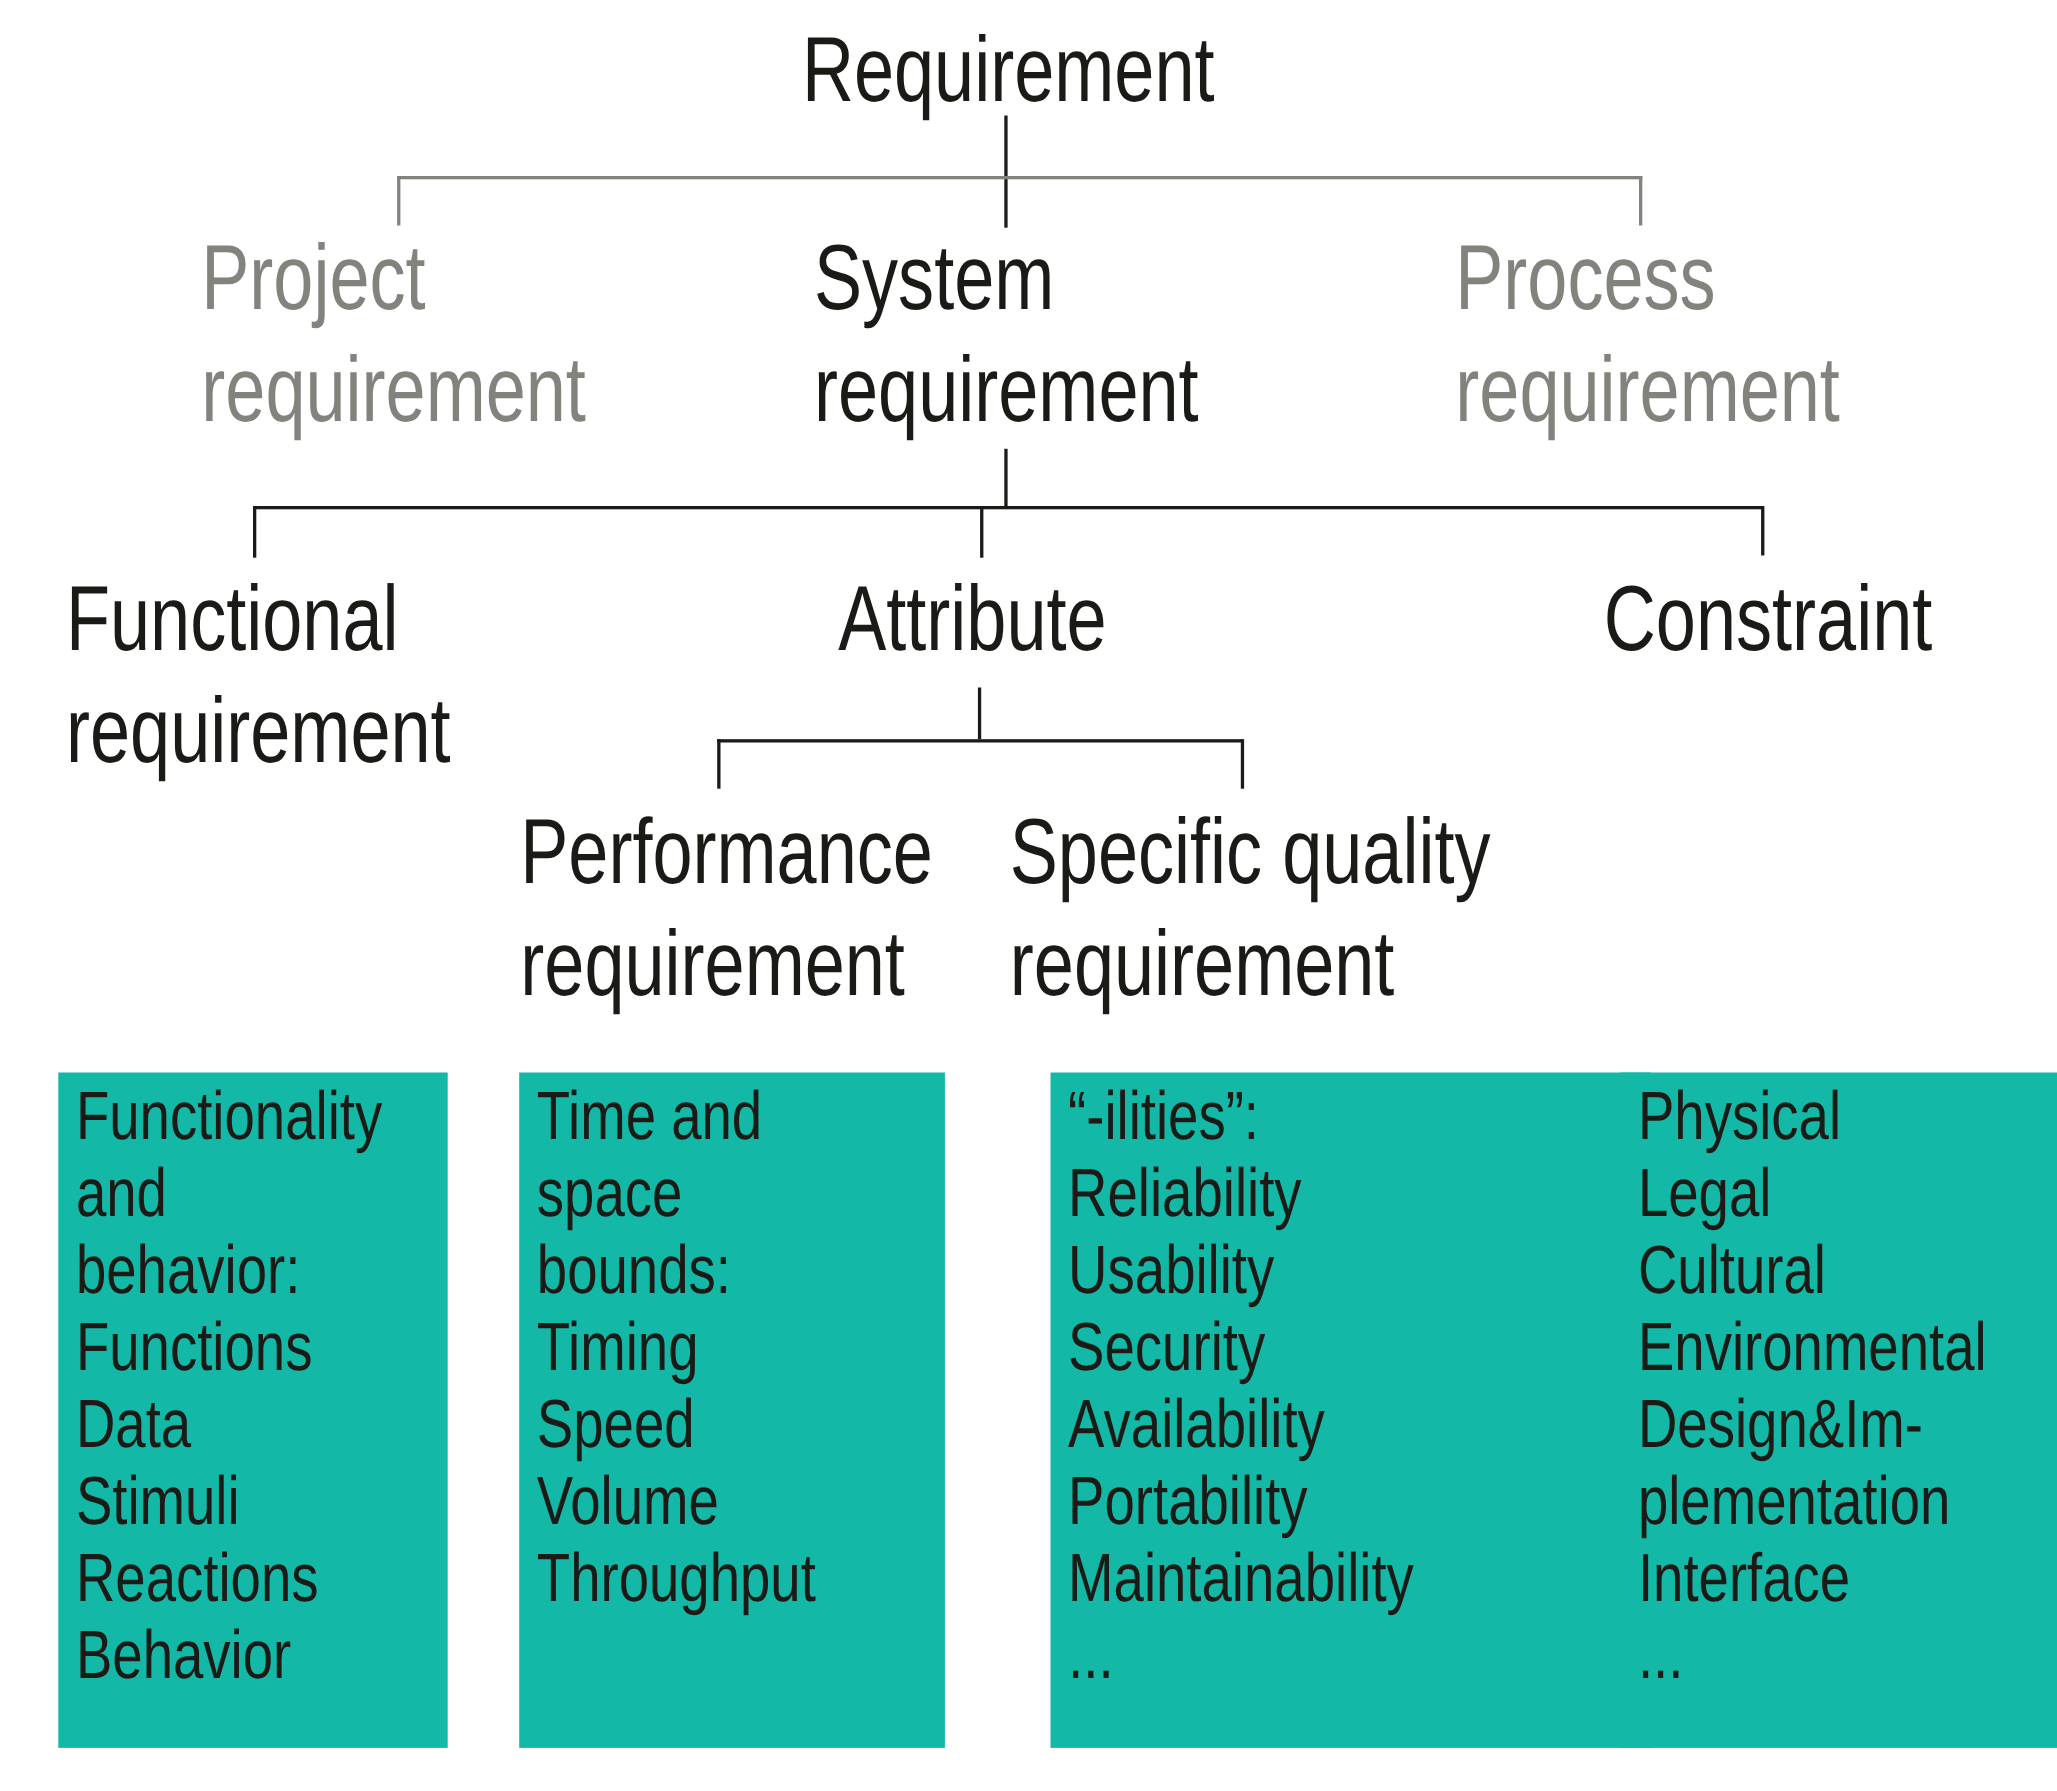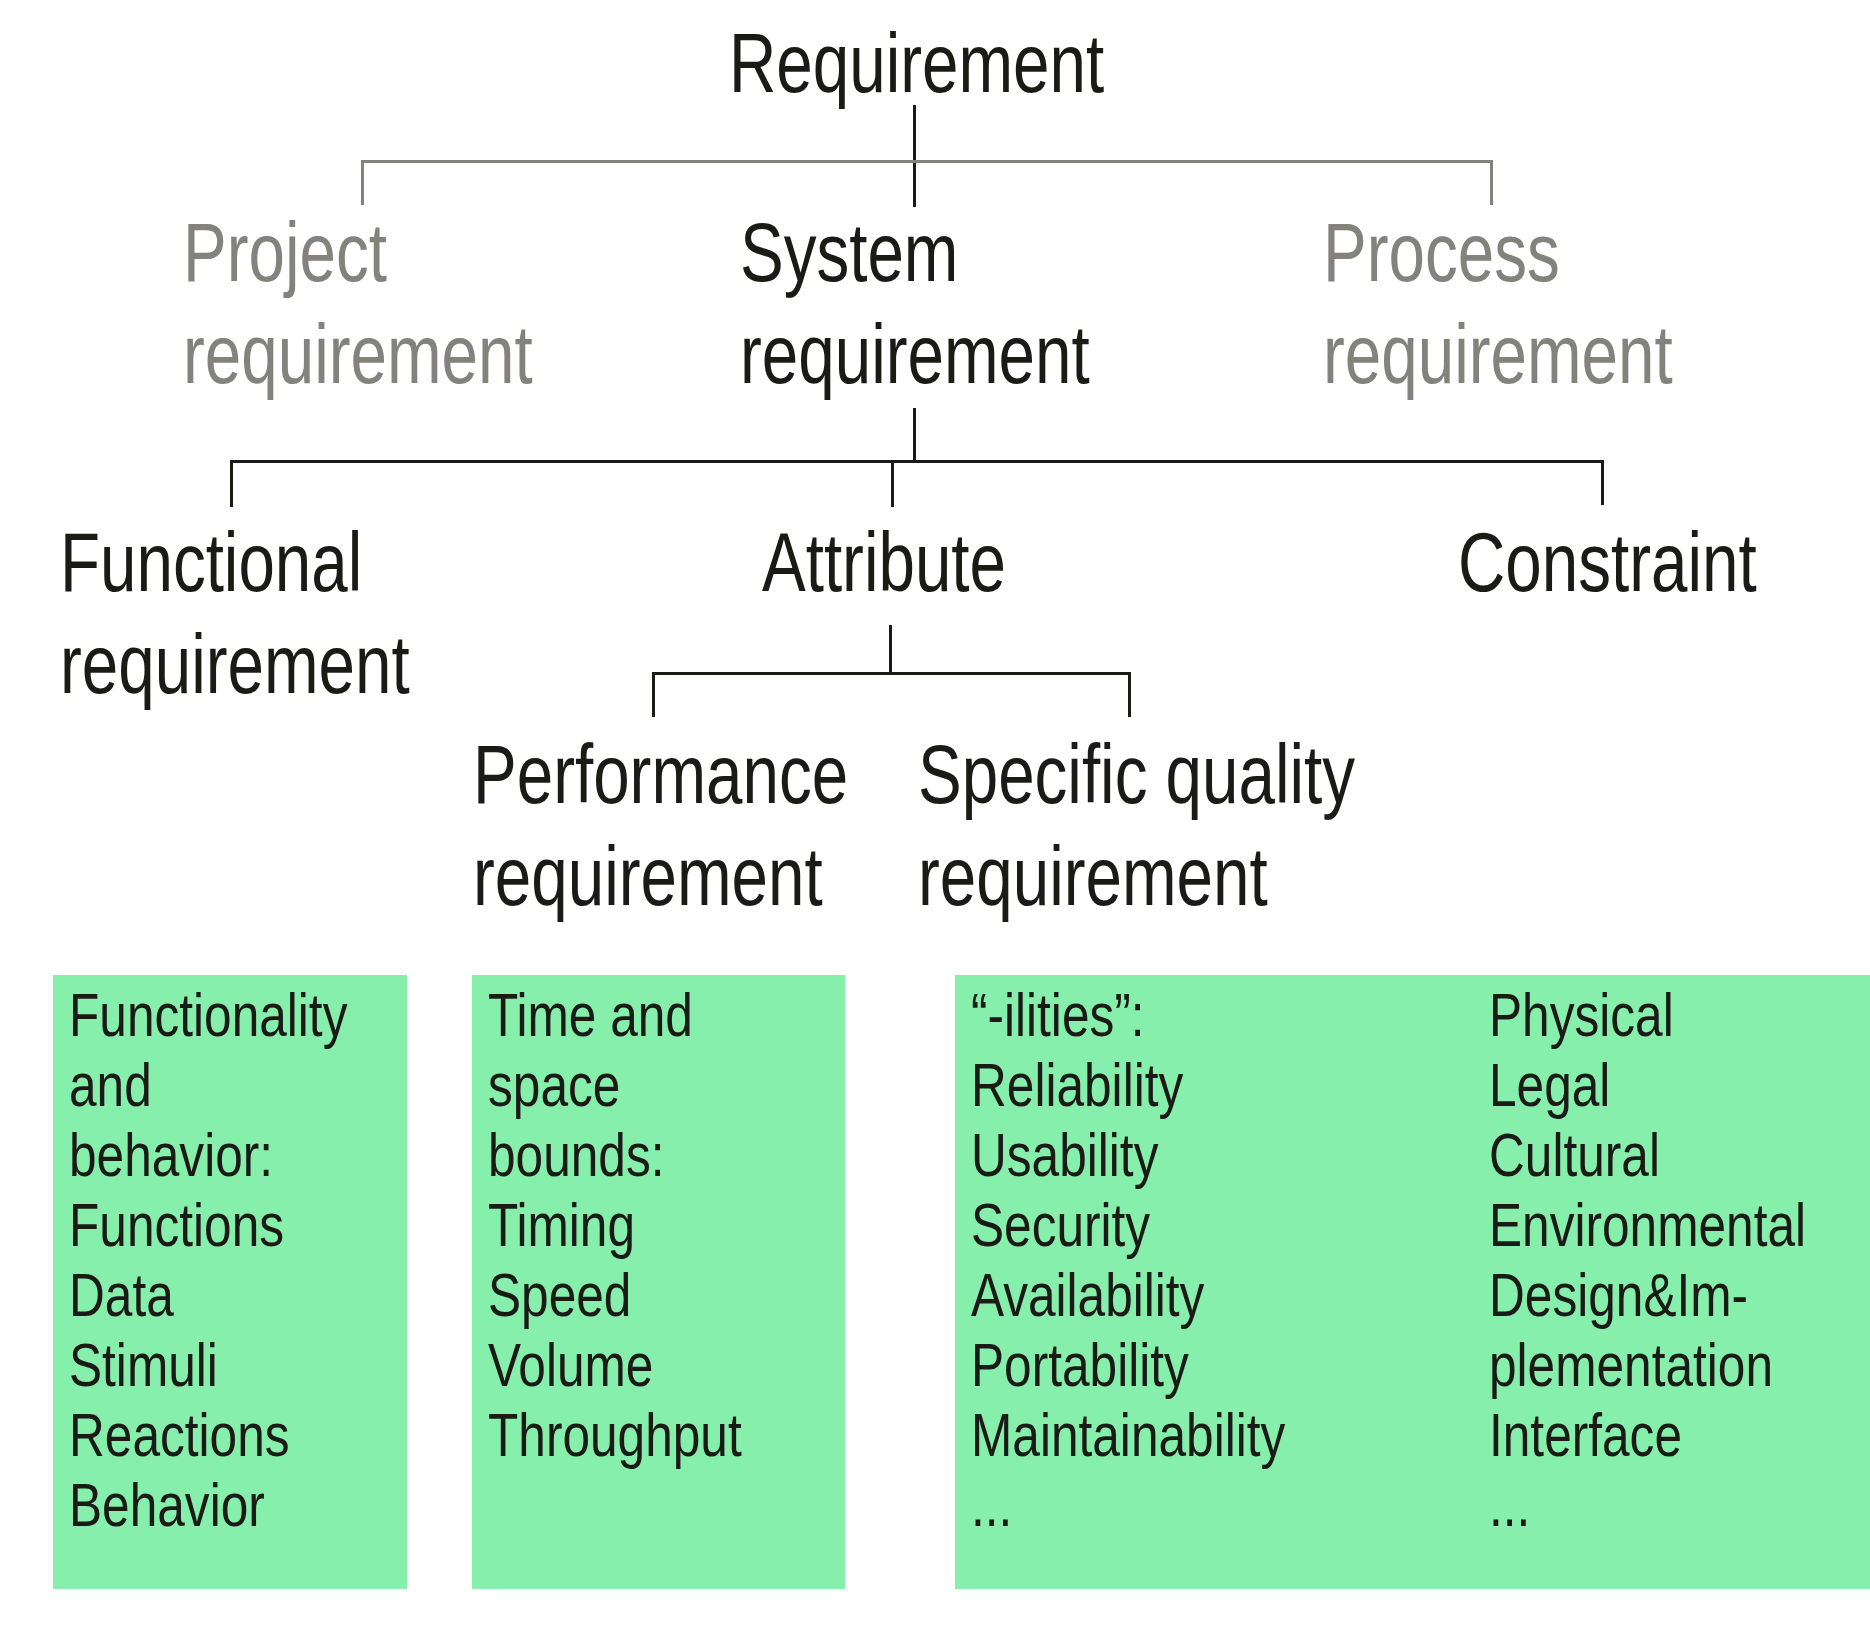--- a/index.html
+++ b/index.html
@@ -29,21 +29,21 @@
   .node.muted { color: #83827d; }
   .hline, .vline { position: absolute; }
   .hline { height: 3px; background: #1a1a17; }
   .vline { width: 3px; background: #1a1a17; }
   .hline.gray, .vline.gray { background: #83827d; }
   .cat-box {
     position: absolute;
     width: 354px;
     height: 614px;
     top: 975px;
-    background: #86efac;
+    background: #14b8a6;
   }
   .cat-box .box-text {
     position: absolute;
     left: 16px;
     top: 5px;
     font-size: 62px;
     line-height: 70px;
     color: #1a1a17;
     white-space: pre-line;
     transform: scaleX(0.80);
@@ -93,21 +93,21 @@
   <div class="cat-box" style="left:53px; width:354px;">
     <div class="box-text">Functionality
 and behavior:
 Functions
 Data
 Stimuli
 Reactions
 Behavior</div>
   </div>
 
-  <div class="cat-box" style="left:472px; width:373px;">
+  <div class="cat-box" style="left:472px; width:373px;padding-left:14px;">
     <div class="box-text">Time and
 space bounds:
 Timing
 Speed
 Volume
 Throughput</div>
   </div>
 
   <div class="cat-box" style="left:943px; width:546px;margin-left:12px;">
     <div class="box-text">“-ilities”:

